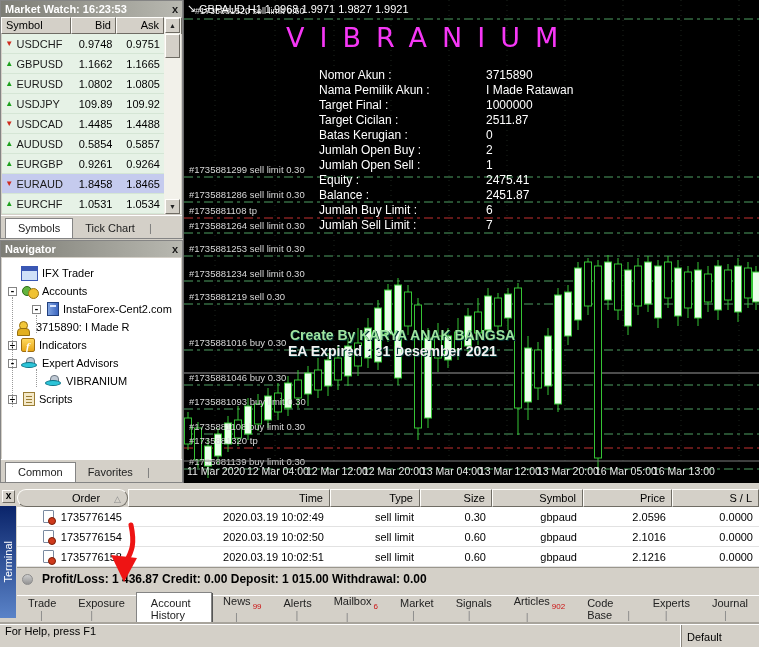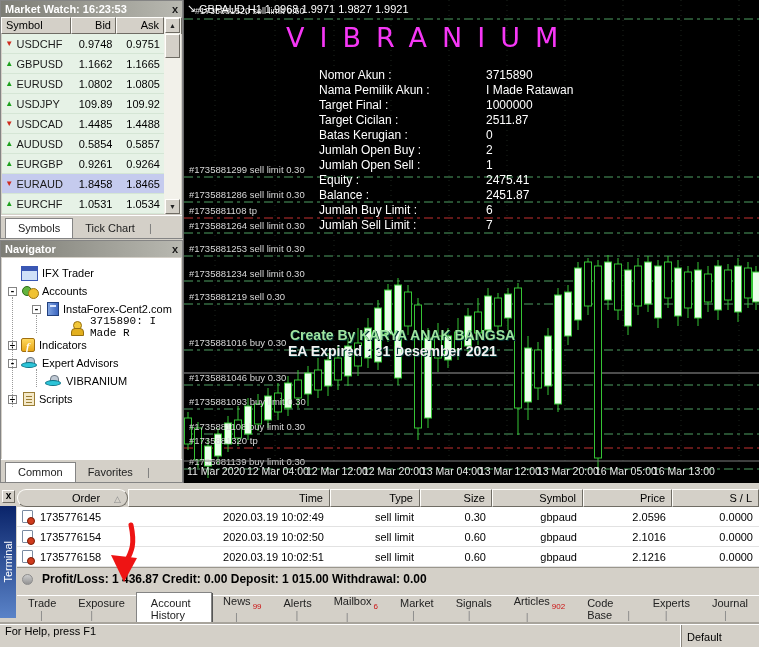--- a/index.html
+++ b/index.html
@@ -42,21 +42,21 @@
   .scr-btn.down{position:absolute;bottom:0;left:1px;}
   .scr-thumb{position:absolute;top:16px;left:1px;width:15px;height:24px;background:#d4d0c8;
              border:1px solid;border-color:#fffefb #6f6c64 #6f6c64 #fffefb;box-sizing:border-box;}
   
   #navigator{left:0;top:240px;width:183px;height:243px;}
   .nav-tree{position:absolute;left:1px;right:1px;top:17px;bottom:22px;background:#fff;
             padding-top:6px;overflow:hidden;}
   .nav-item{height:18px;display:flex;align-items:center;}
   .nav-item.d0{padding-left:6px;}
   .nav-item.d1{padding-left:30px;}
-  .nav-item.d2{padding-left:54px;font-family:Liberation Mono, monospace;}
+  .nav-item.d2{}
   .expander{width:9px;height:9px;box-sizing:border-box;border:1px solid #848484;background:#fff;
             font:bold 9px/7px "DejaVu Sans Mono",monospace;text-align:center;margin-right:4px;flex:none;}
   .expander:empty{border-color:transparent;background:transparent;}
   .nv-icon{width:17px;height:15px;position:relative;margin-right:4px;flex:none;}
   .nv-icon.trader{background:#cfe0f8;border:1px solid #3a57b4;box-sizing:border-box;}
   .nv-icon.trader::before{content:"";position:absolute;left:0;top:0;right:0;height:4px;background:#3a57b4;}
   .nv-icon.accounts::before{content:"";position:absolute;left:1px;top:2px;width:8px;height:8px;border-radius:50%;background:#62b33e;border:1px solid #2d6e18;}
   .nv-icon.accounts::after{content:"";position:absolute;left:7px;top:4px;width:9px;height:9px;border-radius:50%;background:#f0c233;border:1px solid #9c7413;}
   .nv-icon.server{background:linear-gradient(90deg,#7fa3e0,#3c66c0);border:1px solid #21407e;box-sizing:border-box;width:12px;height:14px;margin-left:2px;}
   .nv-icon.server::before{content:"";position:absolute;left:2px;top:2px;width:6px;height:2px;background:#dce8ff;}
@@ -94,21 +94,21 @@
                 background:linear-gradient(180deg,#0a246a,#5a83c8);display:flex;
                 align-items:center;justify-content:center;}
   .term-sidebar span{color:#fff;font-size:11px;writing-mode:vertical-rl;transform:rotate(180deg);}
   .term-table{position:absolute;left:17px;top:0;right:0;}
   .t-head{display:flex;height:18px;}
   .t-head .th{box-sizing:border-box;background:#d4d0c8;border:1px solid;
               border-color:#fffefb #6f6c64 #6f6c64 #fffefb;padding:2px 6px 0 4px;text-align:right;}
   .t-head .th:first-child{text-align:right;border-radius:9px;}
   .t-head .th:first-child .sort-icon::after{content:"△";color:#8a8a8a;font-size:9px;margin-left:14px;}
   .t-row{display:flex;height:20px;background:#fff;border-bottom:1px solid #e2e2e2;box-sizing:border-box;align-items:center;}
-  .t-row .td{box-sizing:border-box;padding:0 6px 0 4px;text-align:right;}
+  .t-row .td{box-sizing:border-box;padding:0 6px 0 4px;text-align:right;justify-content:flex-end;}
   .t-row .td:first-child{text-align:left;display:flex;align-items:center;}
   .c1{width:111px;} .c2{width:202px;} .c3{width:90px;} .c4{width:72px;}
   .c5{width:91px;} .c6{width:89px;} .c7{width:87px;}
   .doc-icon{position:relative;width:9px;height:11px;background:#fff;border:1px solid #7a8aa0;
             border-radius:1px;margin:0 7px 0 1px;flex:none;}
   .doc-icon::after{content:"";position:absolute;right:-3px;bottom:-3px;width:6px;height:6px;
             border-radius:50%;background:#cf3a1c;border:1px solid #7c1c06;}
   .t-summary{display:flex;align-items:center;height:22px;background:#d4d0c8;
              border-top:1px solid #9a968c;padding-left:3px;}
   .sum-icon{width:9px;height:9px;border-radius:50%;border:1px solid #8c8c8c;

